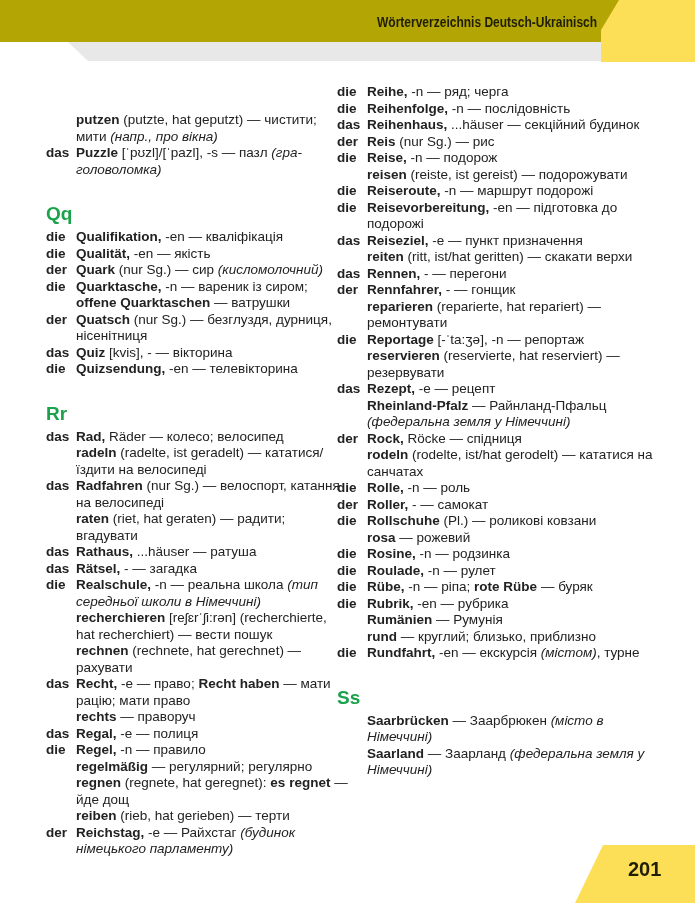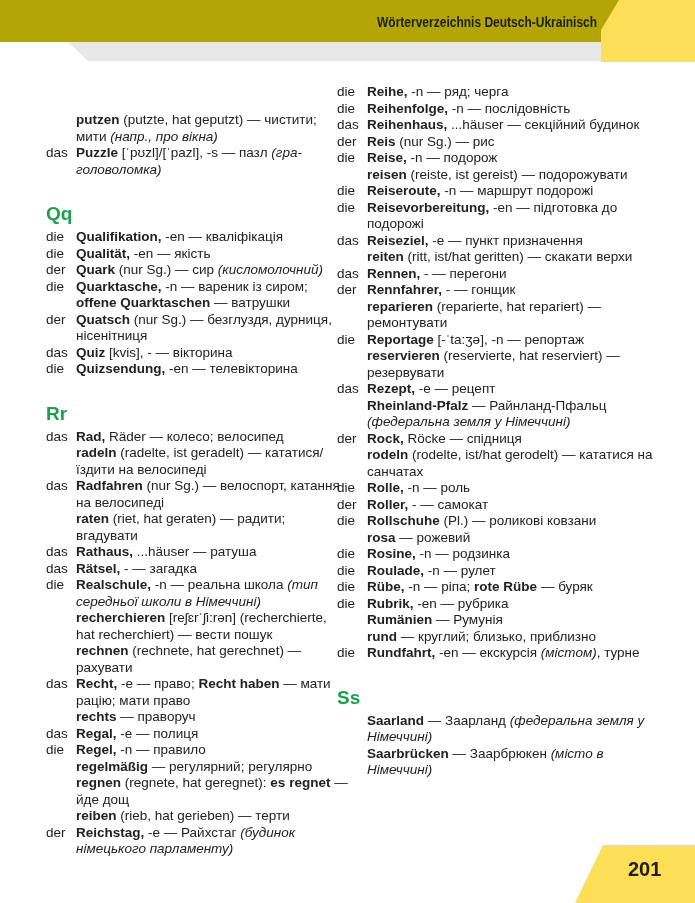--- a/index.html
+++ b/index.html
@@ -25,21 +25,21 @@
   }
   .accent-bottom {
     position:absolute; right:0; bottom:0; width:120px; height:58px; background:var(--yellow);
     clip-path:polygon(28px 0, 120px 0, 120px 58px, 0 58px);
   }
   .page-num { position:absolute; left:53px; top:13px; font-weight:700; font-size:20px; color:var(--dark); }
   .col { position:absolute; top:84px; font-size:13.5px; line-height:16.5px; color:var(--text); }
   .col-left  { left:46px;  width:302px;margin-top:28px; }
   .col-right { left:337px; width:326px; }
   .entry { display:flex; }
-  .art { width:30px; flex:none; }
+  .art { width:30px; flex:none;font-weight:bold; }
   .txt { flex:1; }
   .txt b { font-weight:700; }
   .txt i { font-style:italic; }
   .sec-head { font-weight:700; font-size:19px; line-height:22px; color:var(--green); text-align:left; margin:25px 0 4px 0; }
 </style>
 </head>
 <body>
 
 <div class="page" style="--olive: #b2a504; --yellow: #fcdf57; --gray: #e8e8e8; --green: #1aa34b; --dark: #201f05; --text: #222222;">
   <div class="header-bar">
@@ -273,24 +273,24 @@
         <span class="art"></span>
         <span class="txt"><b>rund</b><span> — круглий; близько, приблизно</span></span>
       </div>
       <div class="entry">
         <span class="art">die</span>
         <span class="txt"><b>Rundfahrt,</b><span> -en — екскурсія </span><i>(містом)</i><span>, турне</span></span>
       </div>
       <div class="sec-head">Ss</div>
       <div class="entry">
         <span class="art"></span>
+        <span class="txt"><b>Saarbrücken</b><span> — Заарбрюкен </span><i>(місто в Німеччині)</i></span>
+      </div>
+      <div class="entry">
+        <span class="art"></span>
         <span class="txt"><b>Saarland</b><span> — Заарланд </span><i>(федеральна земля у Німеччині)</i></span>
-      </div>
-      <div class="entry">
-        <span class="art"></span>
-        <span class="txt"><b>Saarbrücken</b><span> — Заарбрюкен </span><i>(місто в Німеччині)</i></span>
       </div>
     </div>
 
   <div class="accent-bottom">
     <span class="page-num">201</span>
   </div>
 </div>
 
 </body></html>

